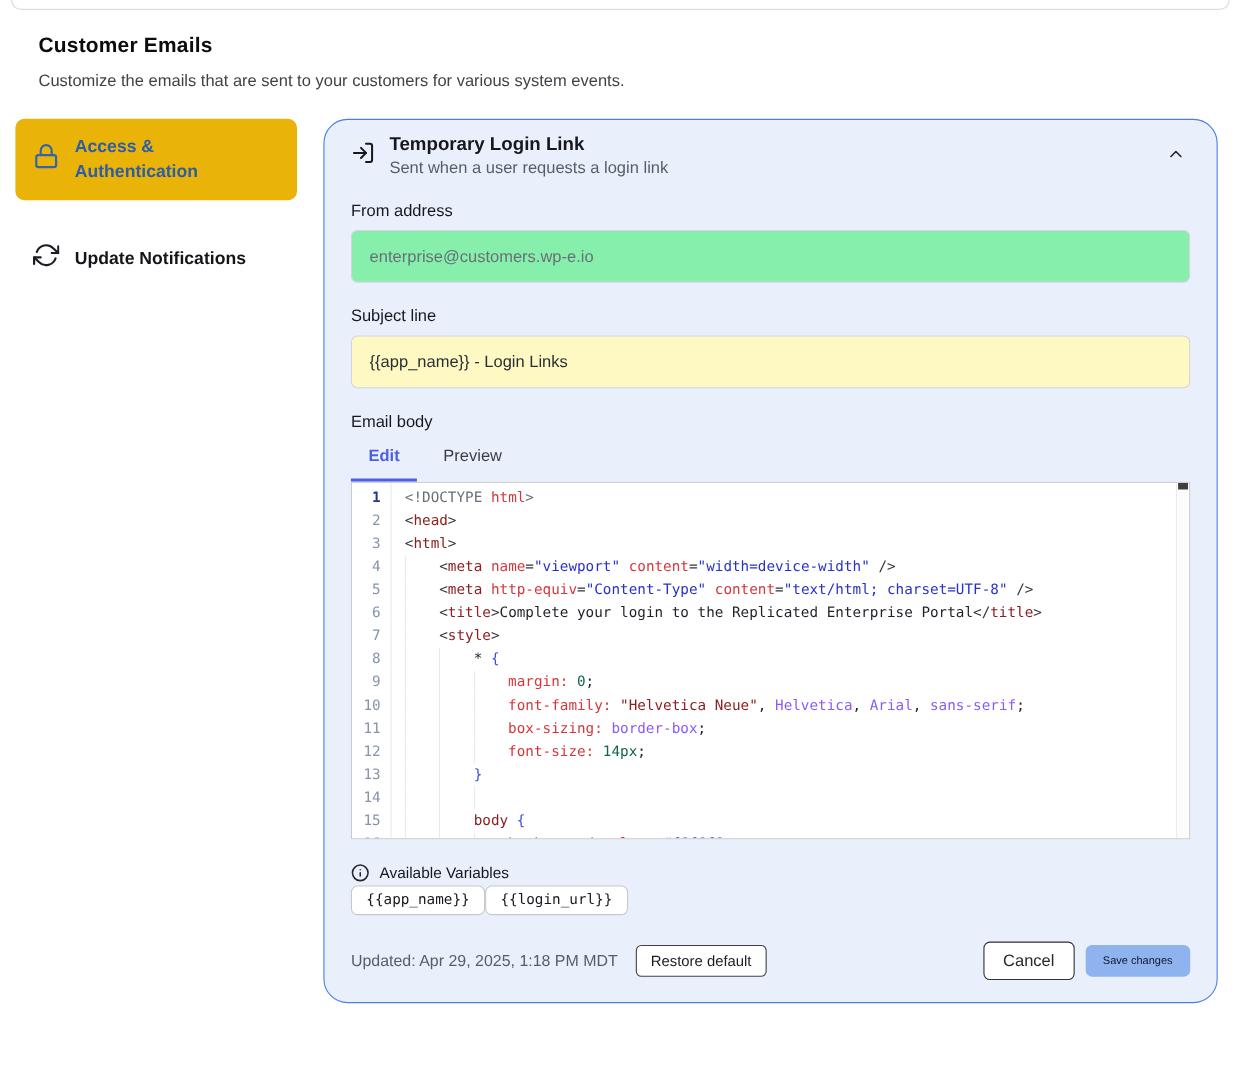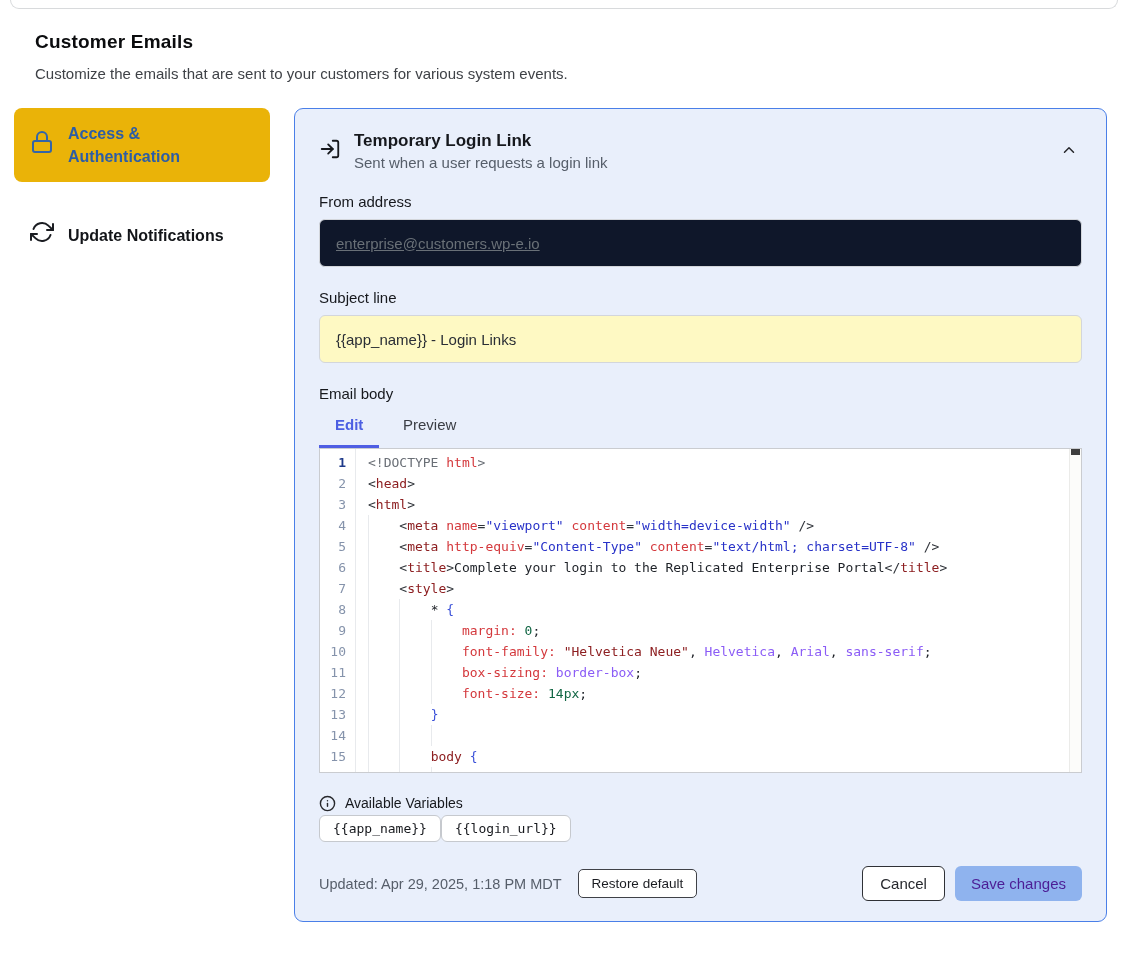--- a/index.html
+++ b/index.html
@@ -17,34 +17,34 @@
 
   
   .sidebar { width: 256px; flex-shrink: 0; }
   .side-item { display: flex; align-items: center; gap: 14px; padding: 14px 16px;
     font-size: 16px; line-height: 1.45; font-weight: 600; border-radius: 8px; cursor: pointer; }
   .side-item.selected { background: #eab308; color: #2d5da5; }
   .side-item.plain { margin-top: 24px; color: #131519; }
   .side-item svg { flex-shrink: 0; }
 
   
-  .panel { flex: 1; background: #e9effb; border: 1px solid #4a7fe8; border-radius: 9px;
-    padding: 22px 24px 20px 24px; }
+  .panel { flex: 1; background: #e9effb; border: 1px solid #4a7fe8; border-radius: 22px;
+    padding: 12px 24px 20px 24px; }
 
   .panel-head { display: flex; align-items: center; gap: 13px; }
   .ph-text { flex: 1; }
   .ph-title { font-size: 17px; font-weight: 700; color: #16181d; }
   .ph-sub { margin-top: 3px; font-size: 15px; color: #565e6a; }
   .chevron-btn { background: none; border: none; cursor: pointer; padding: 4px; color: #26272b; }
 
   .field { margin-top: 22px; }
   .field-label { display: block; font-size: 15px; font-weight: 500; color: #16181d; margin-bottom: 9px; }
   .text-input { width: 100%; height: 48px; border: 1px solid #d3d6db; border-radius: 6px;
     padding: 0 16px; font-size: 15px; font-family: "Liberation Sans", sans-serif; outline: none; }
-  .text-input.disabled { background: #0f172a; color: #697077; text-decoration: underline; }
+  .text-input.disabled { background: #86efac; color: #697077; }
   .text-input.normal { background: #fef9c3; color: #2a2e35; }
 
   
   .tabs { display: flex; margin-top: 14px; align-items: flex-end; }
   .tab { font-size: 15px; cursor: pointer; }
   .tab.active { width: 60px; padding: 0 0 12px 16px; color: #4c5fe2; font-weight: 600;
     border-bottom: 3px solid #4f5ee3; }
   .tab.inactive { padding: 0 24px 15px 24px; color: #3a3d44; }
 
   
@@ -83,21 +83,21 @@
   
   .panel-footer { display: flex; align-items: center; margin-top: 24px; }
   .updated { font-size: 14.5px; color: #565e6a; }
   .btn { cursor: pointer; font-family: "Liberation Sans", sans-serif; }
   .btn-restore { margin-left: 16px; background: #ffffff; border: 1px solid #3f4147; border-radius: 5px;
     padding: 6px 13px; font-size: 13.5px; color: #1b1d22; }
   .spacer { flex: 1; }
   .btn-cancel { background: #ffffff; border: 1px solid #2f3136; border-radius: 6px;
     padding: 8px 17px; font-size: 15px; color: #26282d; }
   .btn-save { margin-left: 10px; background: #8fb3ee; border: none; border-radius: 6px;
-    padding: 9px 16px; font-size: 15px; color: #4c1d95; font-weight: 500; }
+    padding: 9px 16px; font-size: 10px; color: #0f172a; font-weight: 500; }
 </style>
 </head>
 <body>
 
 <div class="top-edge"></div>
 
 <div class="page-head">
   <h1>Customer Emails</h1>
   <p>Customize the emails that are sent to your customers for various system events.</p>
 </div>

